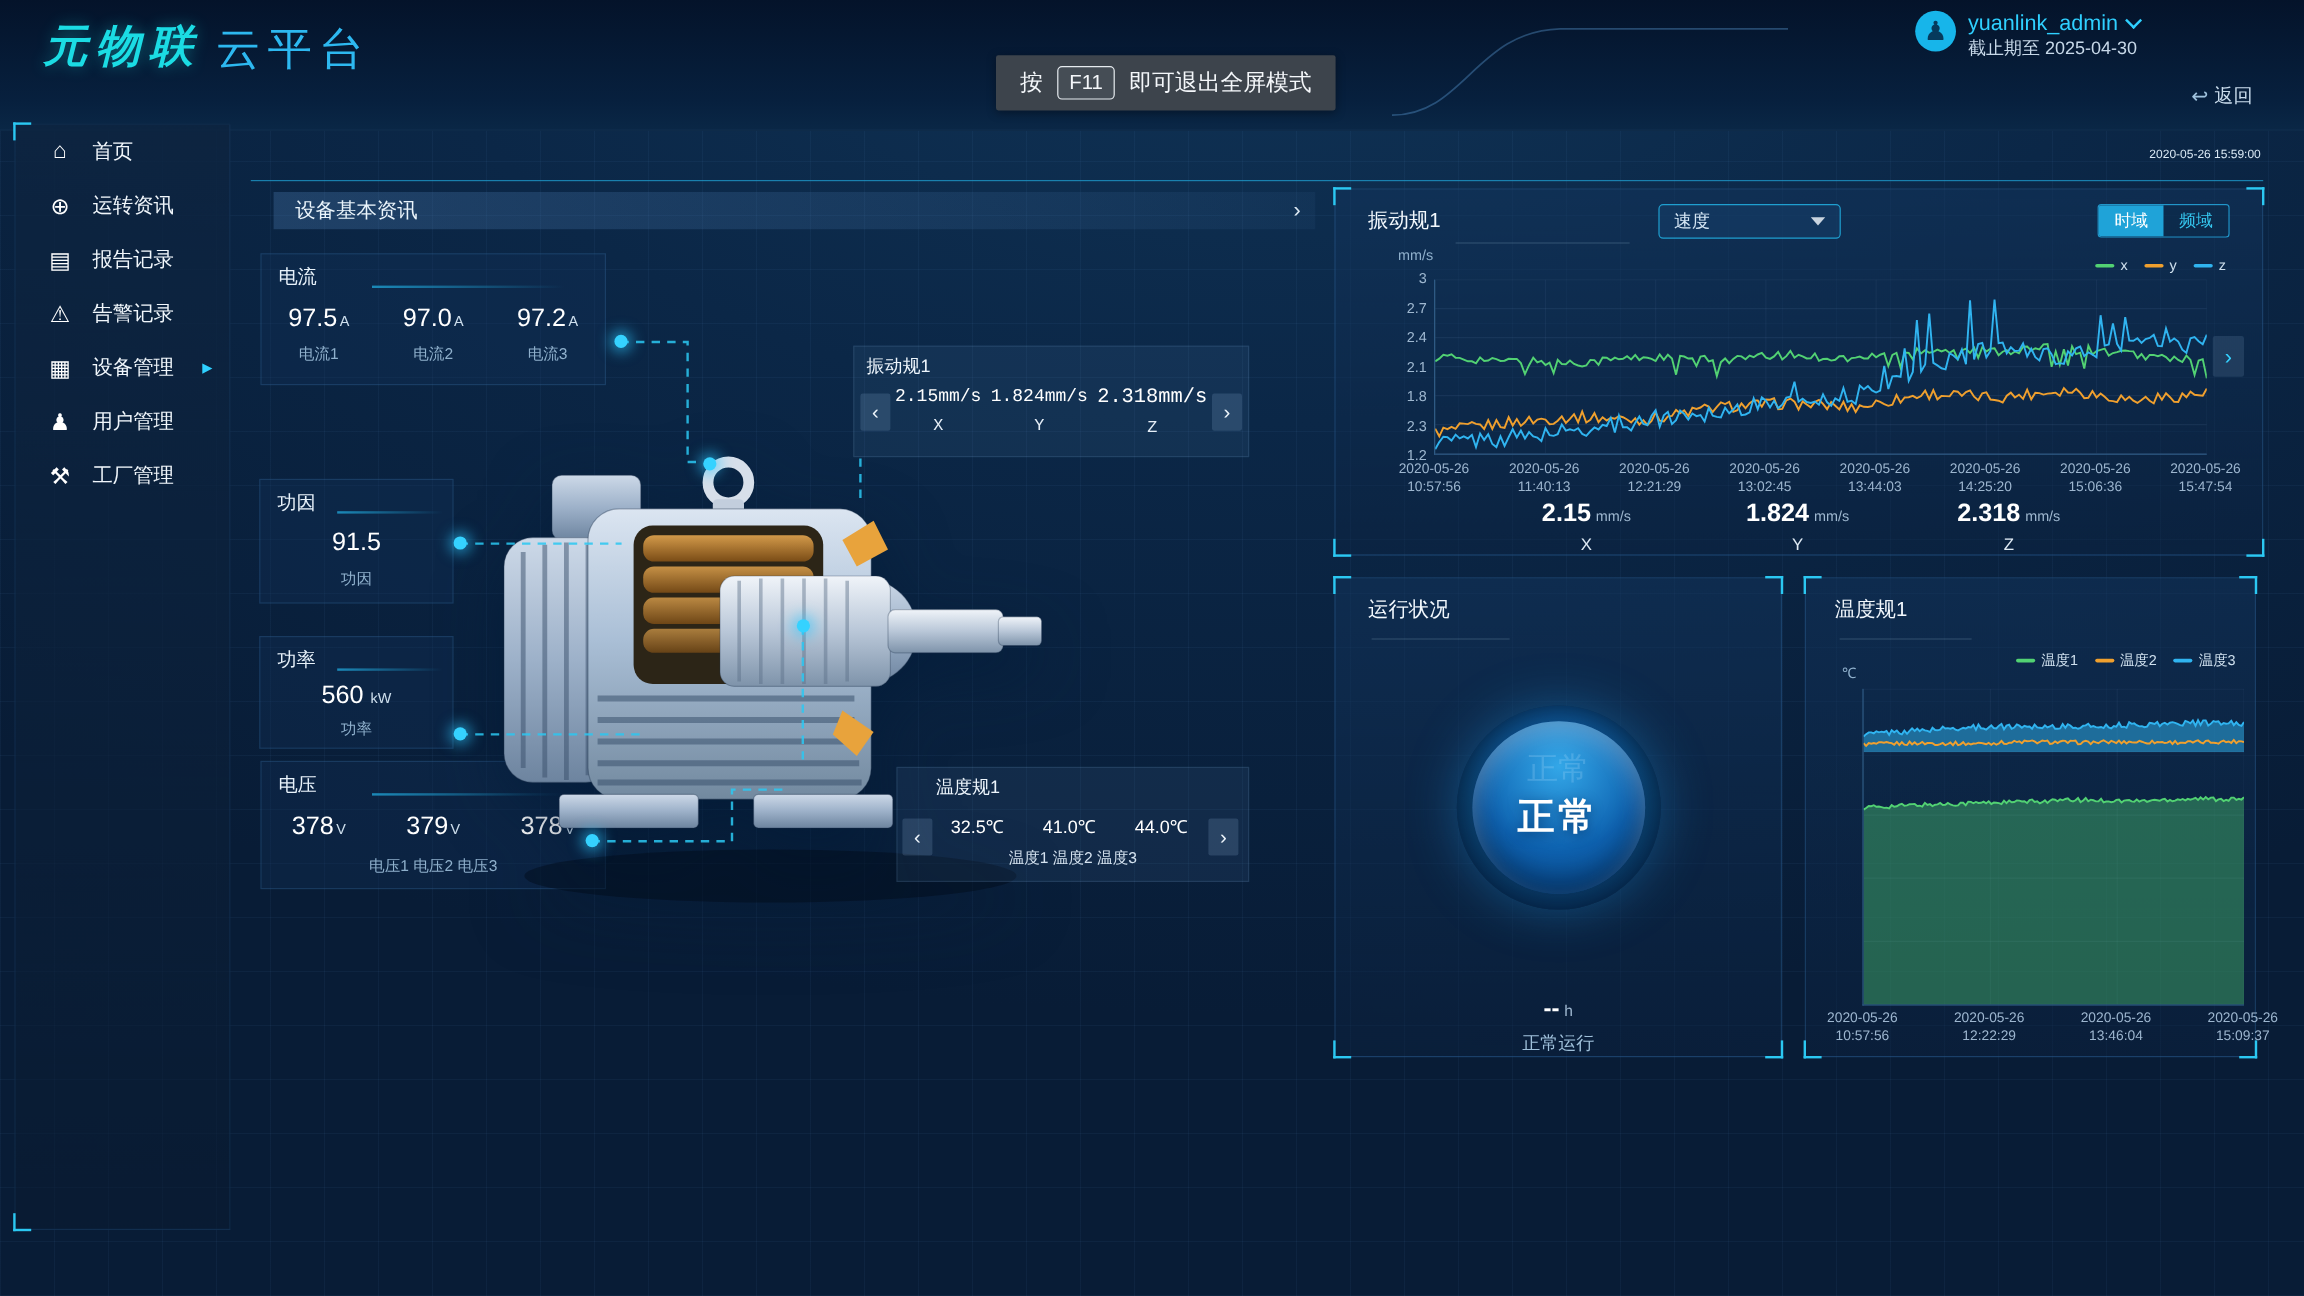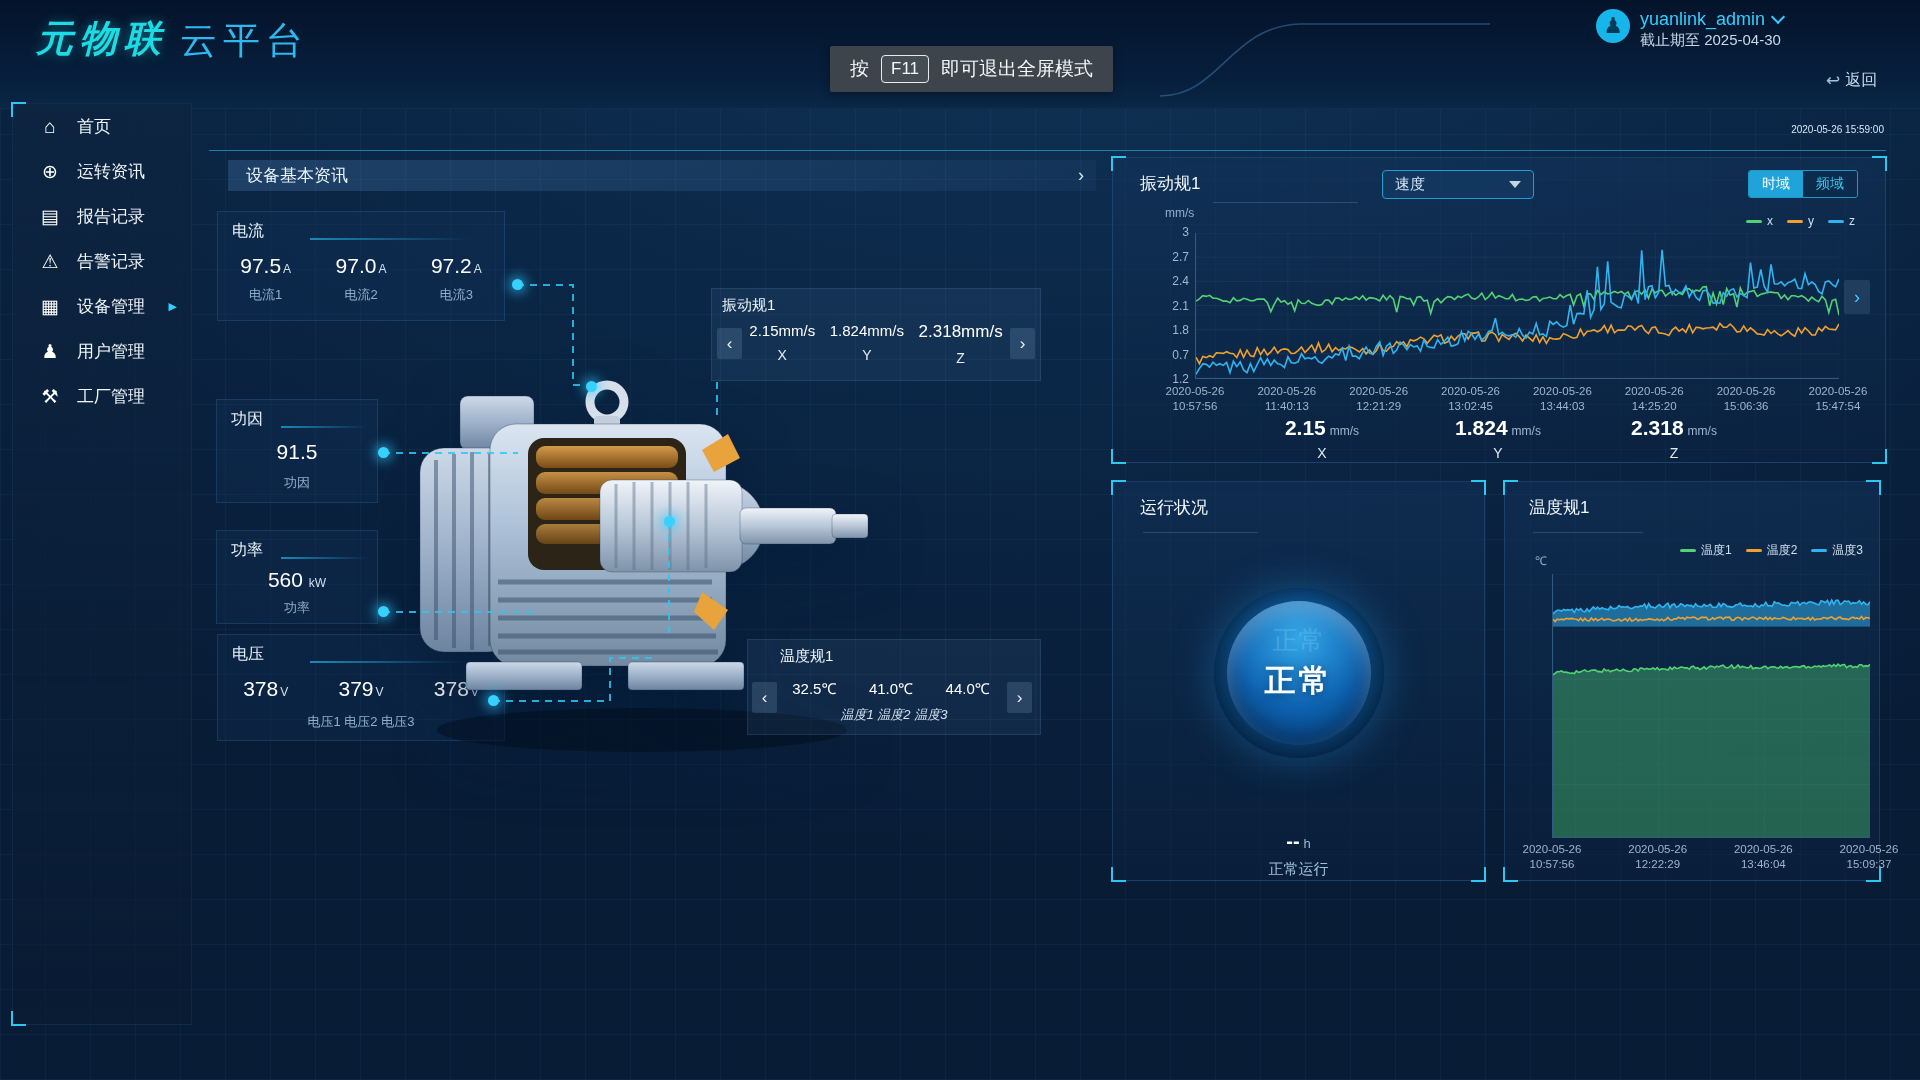--- a/index.html
+++ b/index.html
@@ -317,21 +317,21 @@
   <div class="gdot" style="left:378px;top:447px;"></div>
   <div class="gdot" style="left:378px;top:606px;"></div>
   <div class="gdot" style="left:488px;top:695px;"></div>
   <div class="gdot" style="left:586px;top:381px;"></div>
   <div class="gdot" style="left:664px;top:516px;"></div>
 
   <div class="callout" style="left:711px;top:288px;width:330px;height:93px;">
     <span class="ct">振动规1</span>
     <div class="arrow-btn" style="left:5px;top:39px;">‹</div>
     <div class="arrow-btn" style="right:5px;top:39px;">›</div>
-    <div class="cells" style="top:33px;left:30px;right:30px;">
+    <div class="cells" style="top:33px;left:30px;right:30px;font-family:Liberation Mono, monospace;">
       <div class="cell">
         <div style="font-size:15px;color:#fff;">2.15mm/s</div>
         <div class="lbl" style="color:#e6eff8;font-size:14px;">X</div>
       </div>
       <div class="cell">
         <div style="font-size:15px;color:#fff;">1.824mm/s</div>
         <div class="lbl" style="color:#e6eff8;font-size:14px;">Y</div>
       </div>
       <div class="cell">
         <div style="font-size:17px;color:#fff;">2.318mm/s</div>
@@ -348,21 +348,21 @@
       <div class="cell">
         <div style="font-size:15px;color:#fff;">32.5℃</div>
       </div>
       <div class="cell">
         <div style="font-size:15px;color:#fff;">41.0℃</div>
       </div>
       <div class="cell">
         <div style="font-size:15px;color:#fff;">44.0℃</div>
       </div>
     </div>
-    <div class="labels-row" style="top:66px;color:#d5e3f0;font-style:italic;">温度1 温度2 温度3</div>
+    <div class="labels-row" style="top:66px;color:#d5e3f0;">温度1 温度2 温度3</div>
   </div>
 
   <div class="panel vib-panel">
     <span class="cb tl"></span>
       <span class="cb tr"></span>
       <span class="cb bl"></span>
       <span class="cb br"></span>
     <span class="ptitle">振动规1</span>
     <span class="ptitle-line" style="left:100px;top:44px;width:145px;"></span>
     <div class="dropdown">
@@ -387,21 +387,21 @@
           <span>z</span>
         </span>
       </div>
     <span class="axis-unit" style="left:52px;top:48px;">mm/s</span>
     <div class="ylabels" id="vib-ylabels" style="left:34px;width:42px;top:67px;height:161px;">
         <div>3</div>
         <div>2.7</div>
         <div>2.4</div>
         <div>2.1</div>
         <div>1.8</div>
-        <div>0.7</div>
+        <div>2.3</div>
         <div>1.2</div>
       </div>
     <div class="plot" id="vib-plot" style="left:82px;top:75px;width:643px;height:145px;">
         <svg viewBox="0 0 643 145" preserveAspectRatio="none">
           <line x1="0" y1="0" x2="643" y2="0" stroke="rgba(150,195,240,.08)" stroke-width="1"></line>
           <line x1="0" y1="24.166666666666654" x2="643" y2="24.166666666666654" stroke="rgba(150,195,240,.08)" stroke-width="1"></line>
           <line x1="0" y1="48.333333333333336" x2="643" y2="48.333333333333336" stroke="rgba(150,195,240,.08)" stroke-width="1"></line>
           <line x1="0" y1="72.49999999999999" x2="643" y2="72.49999999999999" stroke="rgba(150,195,240,.08)" stroke-width="1"></line>
           <line x1="0" y1="96.66666666666666" x2="643" y2="96.66666666666666" stroke="rgba(150,195,240,.08)" stroke-width="1"></line>
           <line x1="0" y1="120.83333333333333" x2="643" y2="120.83333333333333" stroke="rgba(150,195,240,.08)" stroke-width="1"></line>

